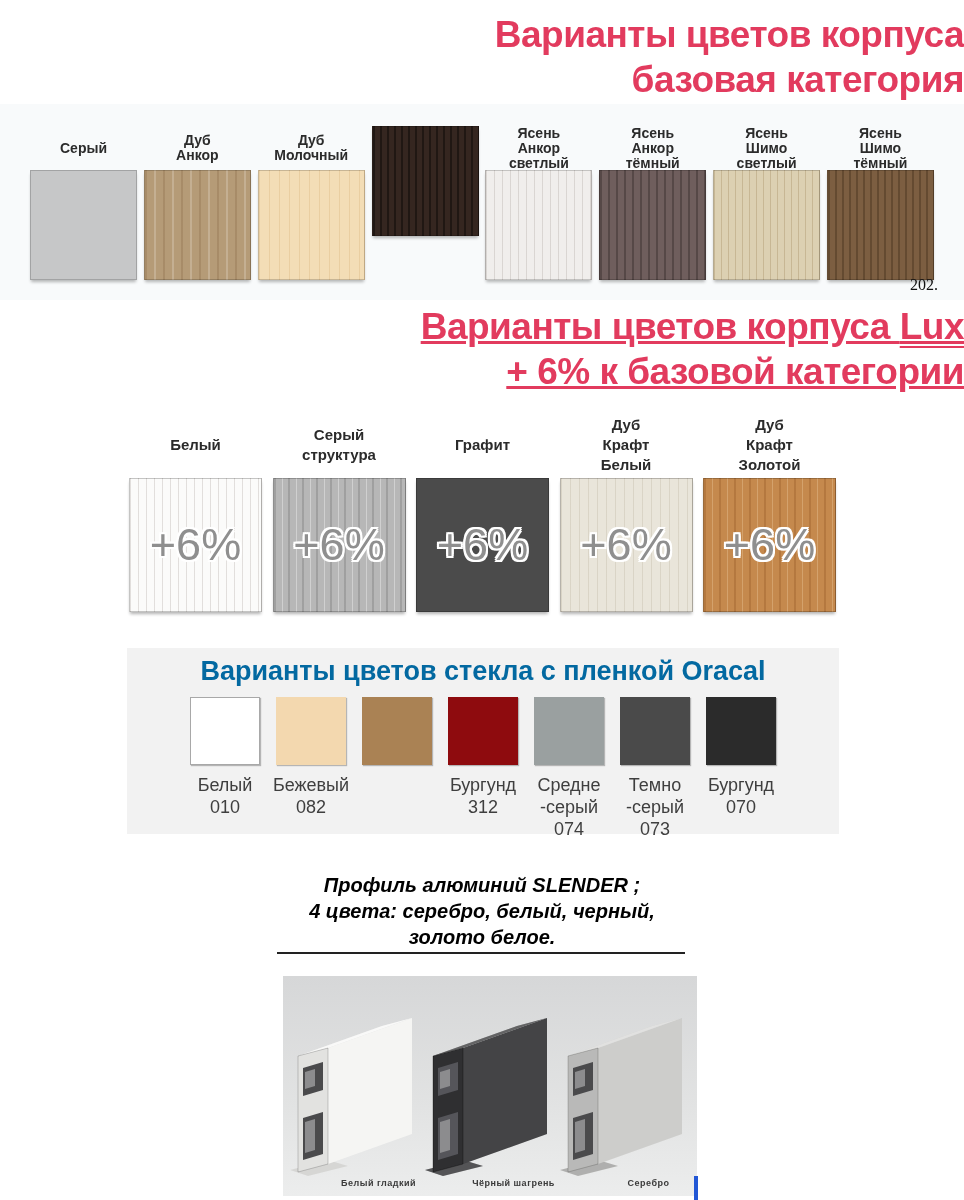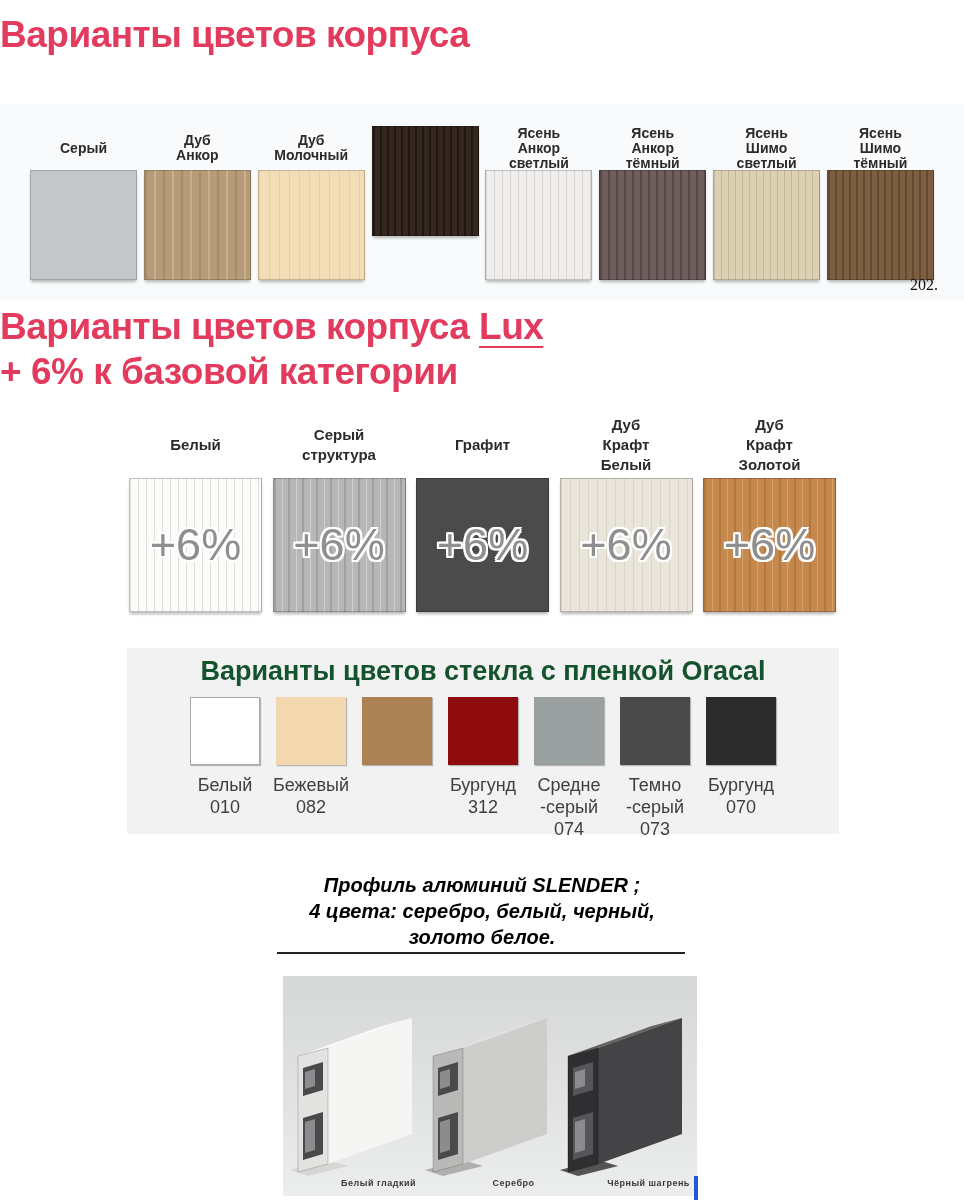--- a/index.html
+++ b/index.html
@@ -1,20 +1,20 @@
 <!DOCTYPE html>
 <html><head>
 <meta charset="utf-8">
 <style>
   html,body{margin:0;padding:0;background:#fff;}
   .page{position:relative;width:964px;height:1200px;background:#fff;overflow:hidden;
         font-family:"Liberation Sans","DejaVu Sans",sans-serif;}
 
   
-  .big-title{position:absolute;left:0;width:964px;text-align:left;
+  .big-title{position:absolute;left:0;width:964px;text-align:right;
              font-size:37px;line-height:45px;font-weight:bold;letter-spacing:-0.5px;}
   .t1{top:12px;}
   .t2{top:304px;}
   .lux-underline{text-decoration:underline;text-underline-offset:7px;text-decoration-thickness:2px;}
 
   
   .base-strip{position:absolute;top:104px;left:0;width:964px;height:196px;background:#f8fafb;}
   .base-row{display:flex;justify-content:space-between;padding:22px 30px 0 30px;}
   .base-col{width:107px;}
   .sw-label{height:44px;display:flex;flex-direction:column;justify-content:center;
@@ -43,21 +43,21 @@
              text-align:center;font-size:15px;line-height:20px;font-weight:bold;color:#2b2b2b;}
   .lux-sw{height:134px;border:1px solid rgba(0,0,0,0.22);box-sizing:border-box;
           box-shadow:0 3px 3px -1px rgba(0,0,0,0.30);
           display:flex;align-items:center;justify-content:center;}
   .badge{font-size:45px;color:#8f8f8f;font-weight:400;
          text-shadow:-2px 0 0 #fff,2px 0 0 #fff,0 -2px 0 #fff,0 2px 0 #fff,
                      -2px -2px 0 #fff,2px 2px 0 #fff,-2px 2px 0 #fff,2px -2px 0 #fff;}
 
   
   .oracal-panel{position:absolute;top:648px;left:127px;width:712px;height:186px;background:#f2f2f2;}
-  .oracal-title{padding-top:8px;text-align:center;font-size:27px;font-weight:bold;color:#14532d;}
+  .oracal-title{padding-top:8px;text-align:center;font-size:27px;font-weight:bold;color:#0369a1;}
   .oracal-row{margin-top:10px;display:flex;justify-content:center;}
   .oracal-col{width:86px;text-align:center;}
   .oracal-sw{width:70px;height:68px;margin:0 auto;box-shadow:1px 1px 1px rgba(0,0,0,0.25);}
   .oracal-sw.bordered{border:1px solid #a8a8a8;box-sizing:border-box;}
   .oracal-label{margin-top:9px;font-size:18px;line-height:22px;color:#3f3f3f;}
 
   
   .profile-text{position:absolute;top:872px;left:0;width:964px;text-align:center;
                 font-size:20px;line-height:26px;font-weight:bold;font-style:italic;color:#000;}
   .divider{position:absolute;top:952px;left:277px;width:408px;height:0;border-top:2px solid #222;}
@@ -69,20 +69,21 @@
   .p-label{margin:2px 0 8px 0;font-size:9px;font-weight:bold;letter-spacing:0.5px;color:#3a3a3a;padding-left:47px;}
   .blue-mark{position:absolute;left:694px;top:1176px;width:4px;height:24px;background:#2257d5;}
 </style>
 </head>
 <body>
 
 <div class="page">
 
   <div class="big-title t1" style="color: rgb(226, 59, 94);">
     <div>Варианты цветов корпуса</div>
+    <div>базовая категория</div>
   </div>
 
   <div class="base-strip">
     <div class="base-row">
 
       <div class="base-col">
         <div class="sw-label">
           <div>Серый</div>
           <div></div>
           <div></div>
@@ -145,21 +146,21 @@
           <div>Шимо</div>
           <div>тёмный</div>
         </div>
         <div class="sw g-shimo-d" style="background-color: rgb(124, 94, 65);"></div>
       </div>
 
     </div>
     <div class="corner-note">202.</div>
   </div>
 
-  <div class="big-title t2" style="color: rgb(226, 59, 94);">
+  <div class="big-title t2" style="color: rgb(226, 59, 94); text-decoration: underline;">
     <div><span>Варианты цветов корпуса </span><span class="lux-underline">Lux</span></div>
     <div>+ 6% к базовой категории</div>
   </div>
 
   <div class="lux-row">
 
     <div class="lux-col">
       <div class="lux-label">
         <div>Белый</div>
         <div></div>
@@ -302,51 +303,51 @@
         <polygon points="8,50 38,42 38,158 8,166" fill="var(--c)" stroke="rgba(0,0,0,0.18)" stroke-width="1"></polygon>
         <polygon points="8,50 38,42 38,158 8,166" fill="#000" fill-opacity="0.07"></polygon>
         <polygon points="13,62 33,56 33,84 13,90" fill="#4a4a4c"></polygon>
         <polygon points="15,66 25,63 25,80 15,83" fill="#8c8c8e"></polygon>
         <polygon points="13,112 33,106 33,148 13,154" fill="#4a4a4c"></polygon>
         <polygon points="15,116 25,113 25,144 15,147" fill="#8c8c8e"></polygon>
       </svg>
       <div class="p-label">Белый гладкий</div>
     </div>
 
+    <div class="profile-col" style="--c: #2f2f31;">
+      <svg width="130" height="170" viewBox="0 0 130 170">
+        <polygon points="0,164 38,154 58,160 18,170" fill="var(--c)"></polygon>
+        <polygon points="0,164 38,154 58,160 18,170" fill="#fff" fill-opacity="0.18"></polygon>
+        <polygon points="38,42 122,12 122,128 38,158" fill="var(--c)"></polygon>
+        <polygon points="38,42 122,12 122,128 38,158" fill="#fff" fill-opacity="0.10"></polygon>
+        <polygon points="8,50 38,42 122,12 92,20" fill="var(--c)"></polygon>
+        <polygon points="8,50 38,42 122,12 92,20" fill="#fff" fill-opacity="0.25"></polygon>
+        <polygon points="8,50 38,42 38,158 8,166" fill="var(--c)" stroke="rgba(0,0,0,0.3)" stroke-width="1"></polygon>
+        <polygon points="13,62 33,56 33,84 13,90" fill="#55555a"></polygon>
+        <polygon points="15,66 25,63 25,80 15,83" fill="#8c8c8e"></polygon>
+        <polygon points="13,112 33,106 33,148 13,154" fill="#55555a"></polygon>
+        <polygon points="15,116 25,113 25,144 15,147" fill="#8c8c8e"></polygon>
+      </svg>
+      <div class="p-label">Чёрный шагрень</div>
+    </div>
+
     <div class="profile-col" style="--c: #c8c8c6;">
       <svg width="130" height="170" viewBox="0 0 130 170">
         <polygon points="0,164 38,154 58,160 18,170" fill="var(--c)"></polygon>
         <polygon points="0,164 38,154 58,160 18,170" fill="#000" fill-opacity="0.12"></polygon>
         <polygon points="38,42 122,12 122,128 38,158" fill="var(--c)"></polygon>
         <polygon points="38,42 122,12 122,128 38,158" fill="#fff" fill-opacity="0.10"></polygon>
         <polygon points="8,50 38,42 122,12 92,20" fill="var(--c)"></polygon>
         <polygon points="8,50 38,42 122,12 92,20" fill="#fff" fill-opacity="0.45"></polygon>
         <polygon points="8,50 38,42 38,158 8,166" fill="var(--c)" stroke="rgba(0,0,0,0.18)" stroke-width="1"></polygon>
         <polygon points="8,50 38,42 38,158 8,166" fill="#000" fill-opacity="0.07"></polygon>
         <polygon points="13,62 33,56 33,84 13,90" fill="#4a4a4c"></polygon>
         <polygon points="15,66 25,63 25,80 15,83" fill="#8c8c8e"></polygon>
         <polygon points="13,112 33,106 33,148 13,154" fill="#4a4a4c"></polygon>
         <polygon points="15,116 25,113 25,144 15,147" fill="#8c8c8e"></polygon>
       </svg>
       <div class="p-label">Серебро</div>
     </div>
 
-    <div class="profile-col" style="--c: #2f2f31;">
-      <svg width="130" height="170" viewBox="0 0 130 170">
-        <polygon points="0,164 38,154 58,160 18,170" fill="var(--c)"></polygon>
-        <polygon points="0,164 38,154 58,160 18,170" fill="#fff" fill-opacity="0.18"></polygon>
-        <polygon points="38,42 122,12 122,128 38,158" fill="var(--c)"></polygon>
-        <polygon points="38,42 122,12 122,128 38,158" fill="#fff" fill-opacity="0.10"></polygon>
-        <polygon points="8,50 38,42 122,12 92,20" fill="var(--c)"></polygon>
-        <polygon points="8,50 38,42 122,12 92,20" fill="#fff" fill-opacity="0.25"></polygon>
-        <polygon points="8,50 38,42 38,158 8,166" fill="var(--c)" stroke="rgba(0,0,0,0.3)" stroke-width="1"></polygon>
-        <polygon points="13,62 33,56 33,84 13,90" fill="#55555a"></polygon>
-        <polygon points="15,66 25,63 25,80 15,83" fill="#8c8c8e"></polygon>
-        <polygon points="13,112 33,106 33,148 13,154" fill="#55555a"></polygon>
-        <polygon points="15,116 25,113 25,144 15,147" fill="#8c8c8e"></polygon>
-      </svg>
-      <div class="p-label">Чёрный шагрень</div>
-    </div>
-
   </div>
   <div class="blue-mark"></div>
 
 </div>
 
 </body></html>

